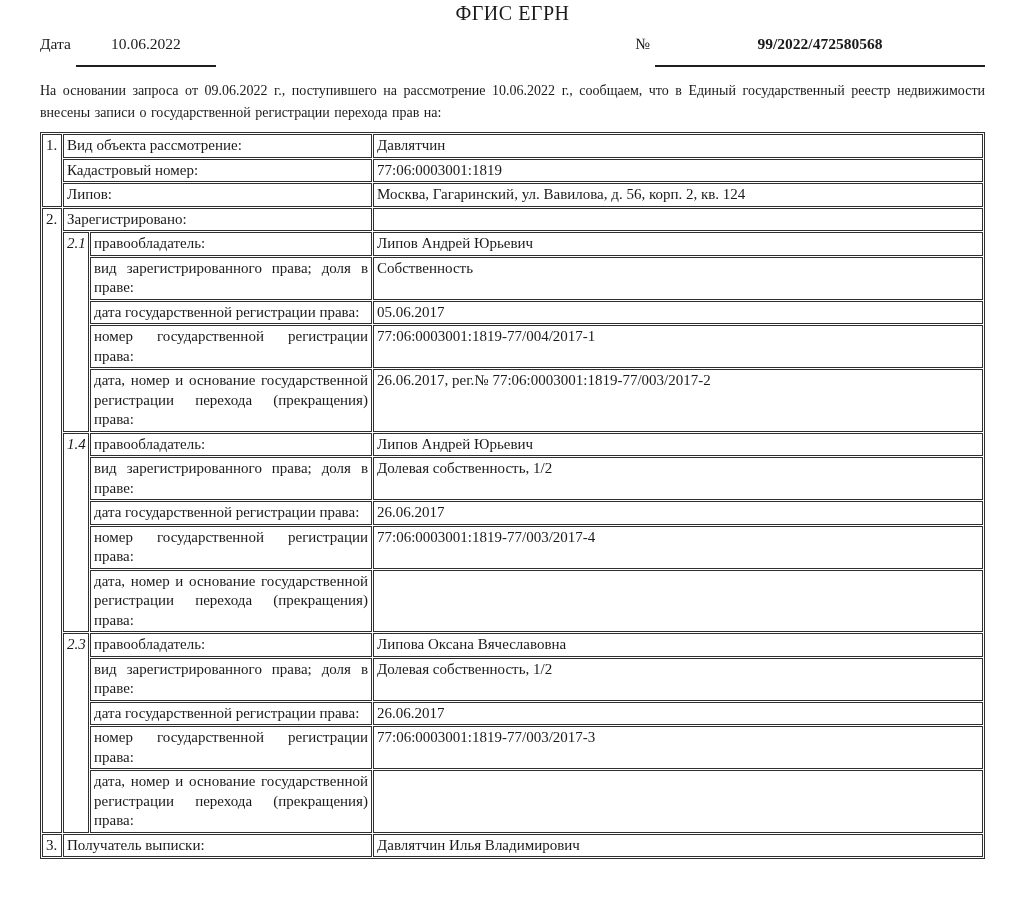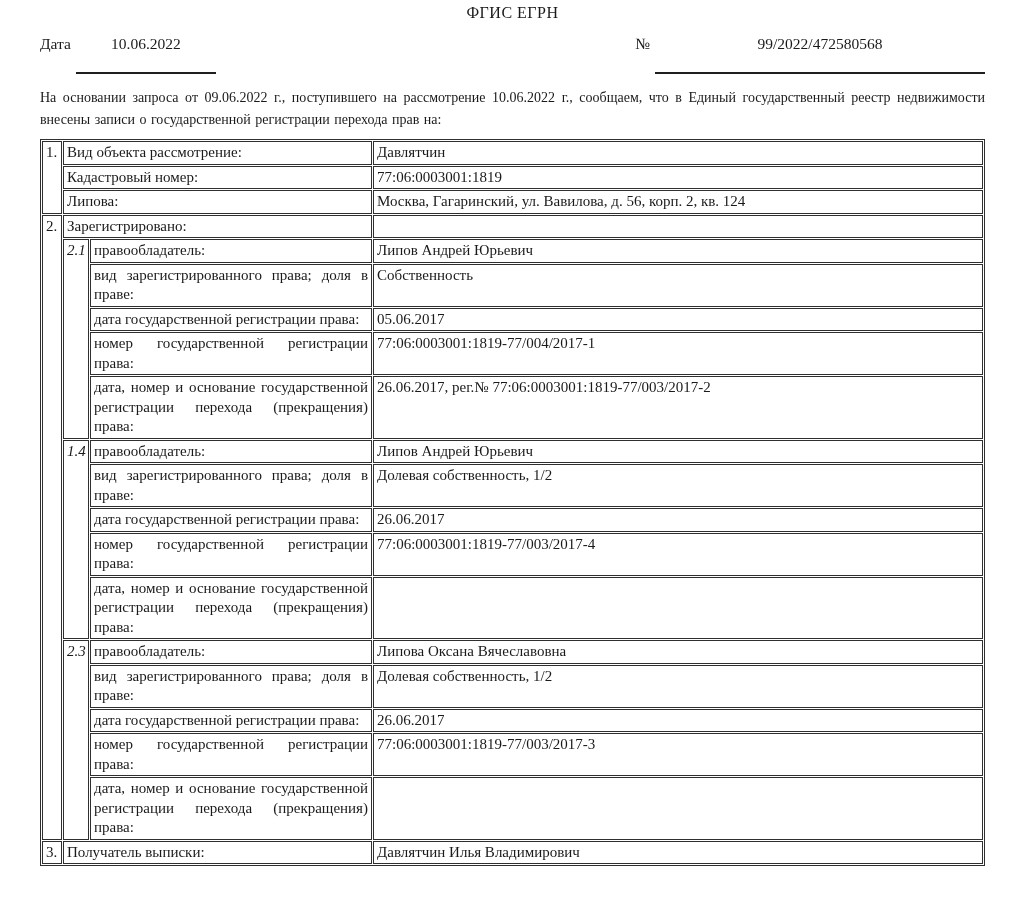--- a/index.html
+++ b/index.html
@@ -11,43 +11,43 @@
     overflow: hidden;
   }
   .page {
     width: 1024px;
     height: 912px;
     padding: 4px 39px 0 40px;
     background: #ffffff;
   }
   .doc-title {
     text-align: center;
-    font-size: 16px;
+    font-size: 20px;
     line-height: 18px;
     letter-spacing: 0.5px;
   }
   
   .meta-row {
     margin-top: 13px;
     display: flex;
     justify-content: space-between;
     align-items: flex-end;
     font-size: 15.5px;
   }
   .meta-group { display: flex; align-items: flex-start; }
   .meta-label { padding-bottom: 3px; }
   .meta-line {
     display: inline-block;
     border-bottom: 2px solid #1f1f1f;
     text-align: center;
-    padding-bottom: 19px;
+    padding-bottom: 12px;
     margin-left: 5px;
   }
   .meta-line.date { width: 140px; }
-  .meta-line.number { width: 330px; }
+  .meta-line.number { width: 330px; font-weight: bold; }
   
   .para {
     margin-top: 13px;
     font-size: 14px;
     line-height: 21.5px;
     text-align: justify;
     word-spacing: 1px;
   }
   
   table.egrn {
@@ -103,21 +103,21 @@
       <tr>
         <td class="c-num" rowspan="3">1.</td>
         <td class="c-label" colspan="2">Вид объекта рассмотрение:</td>
         <td class="c-value">Давлятчин</td>
       </tr>
       <tr>
         <td class="c-label" colspan="2">Кадастровый номер:</td>
         <td class="c-value">77:06:0003001:1819</td>
       </tr>
       <tr>
-        <td class="c-label" colspan="2">Липова:</td>
+        <td class="c-label" colspan="2">Липов:</td>
         <td class="c-value">Москва, Гагаринский, ул. Вавилова, д. 56, корп. 2, кв. 124</td>
       </tr>
 
       <tr>
         <td class="c-num" rowspan="16">2.</td>
         <td class="c-label" colspan="2">Зарегистрировано:</td>
         <td class="c-value"></td>
       </tr>
 
       <tr>

